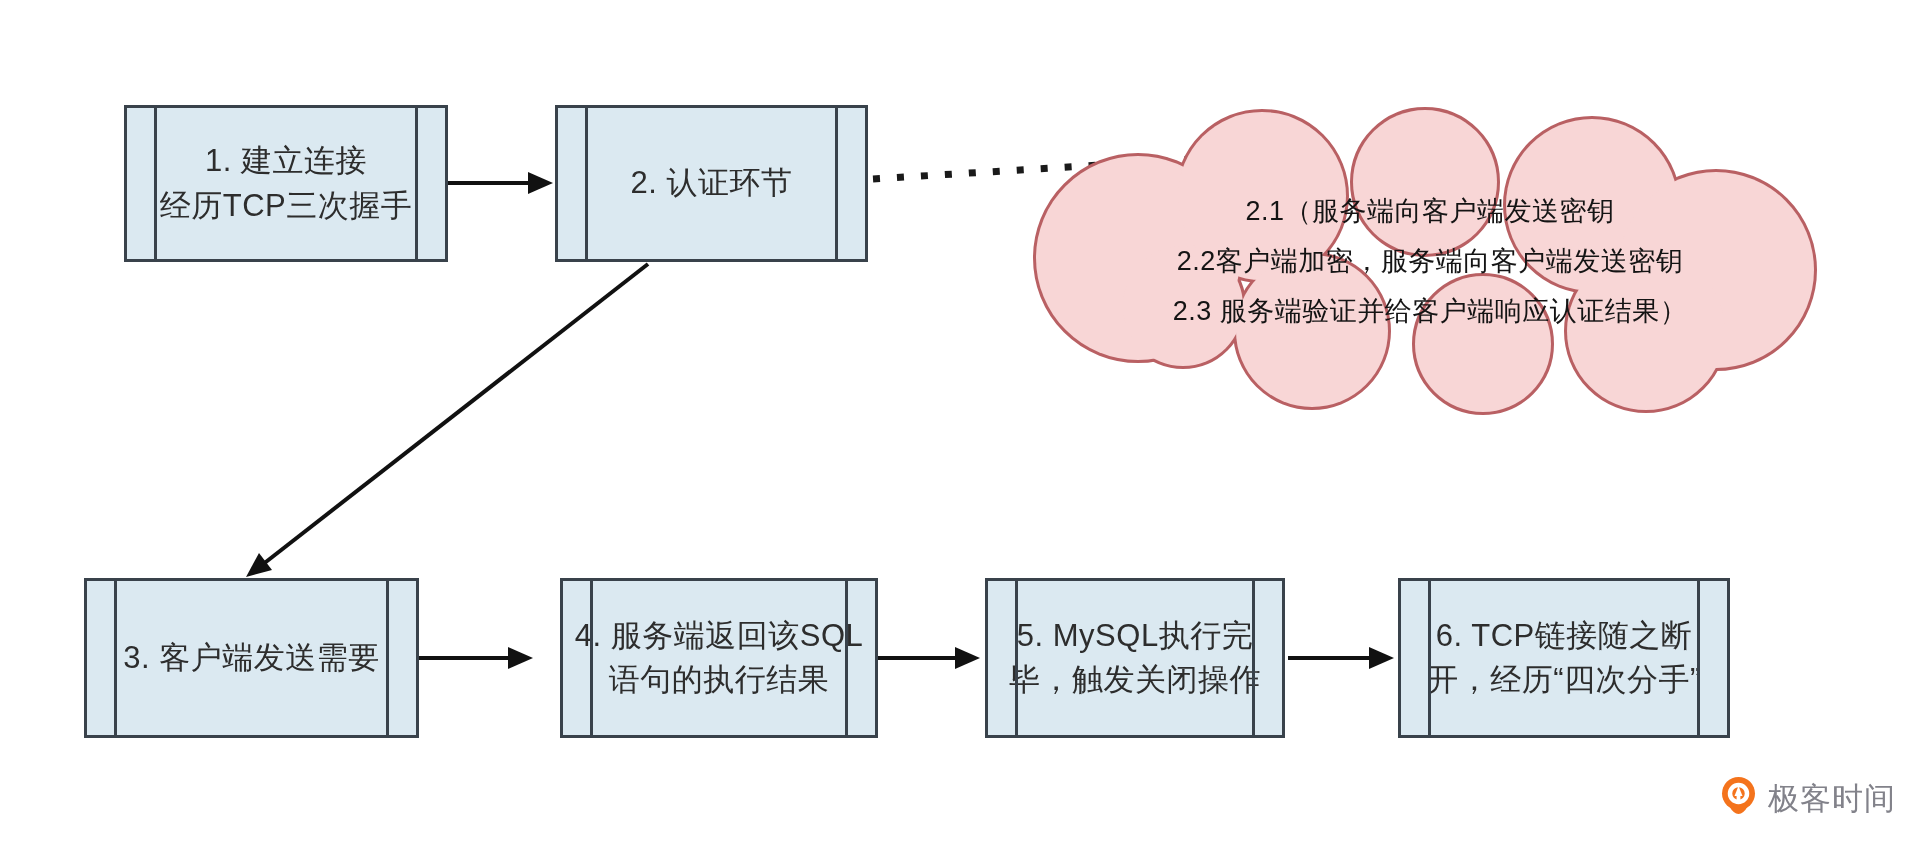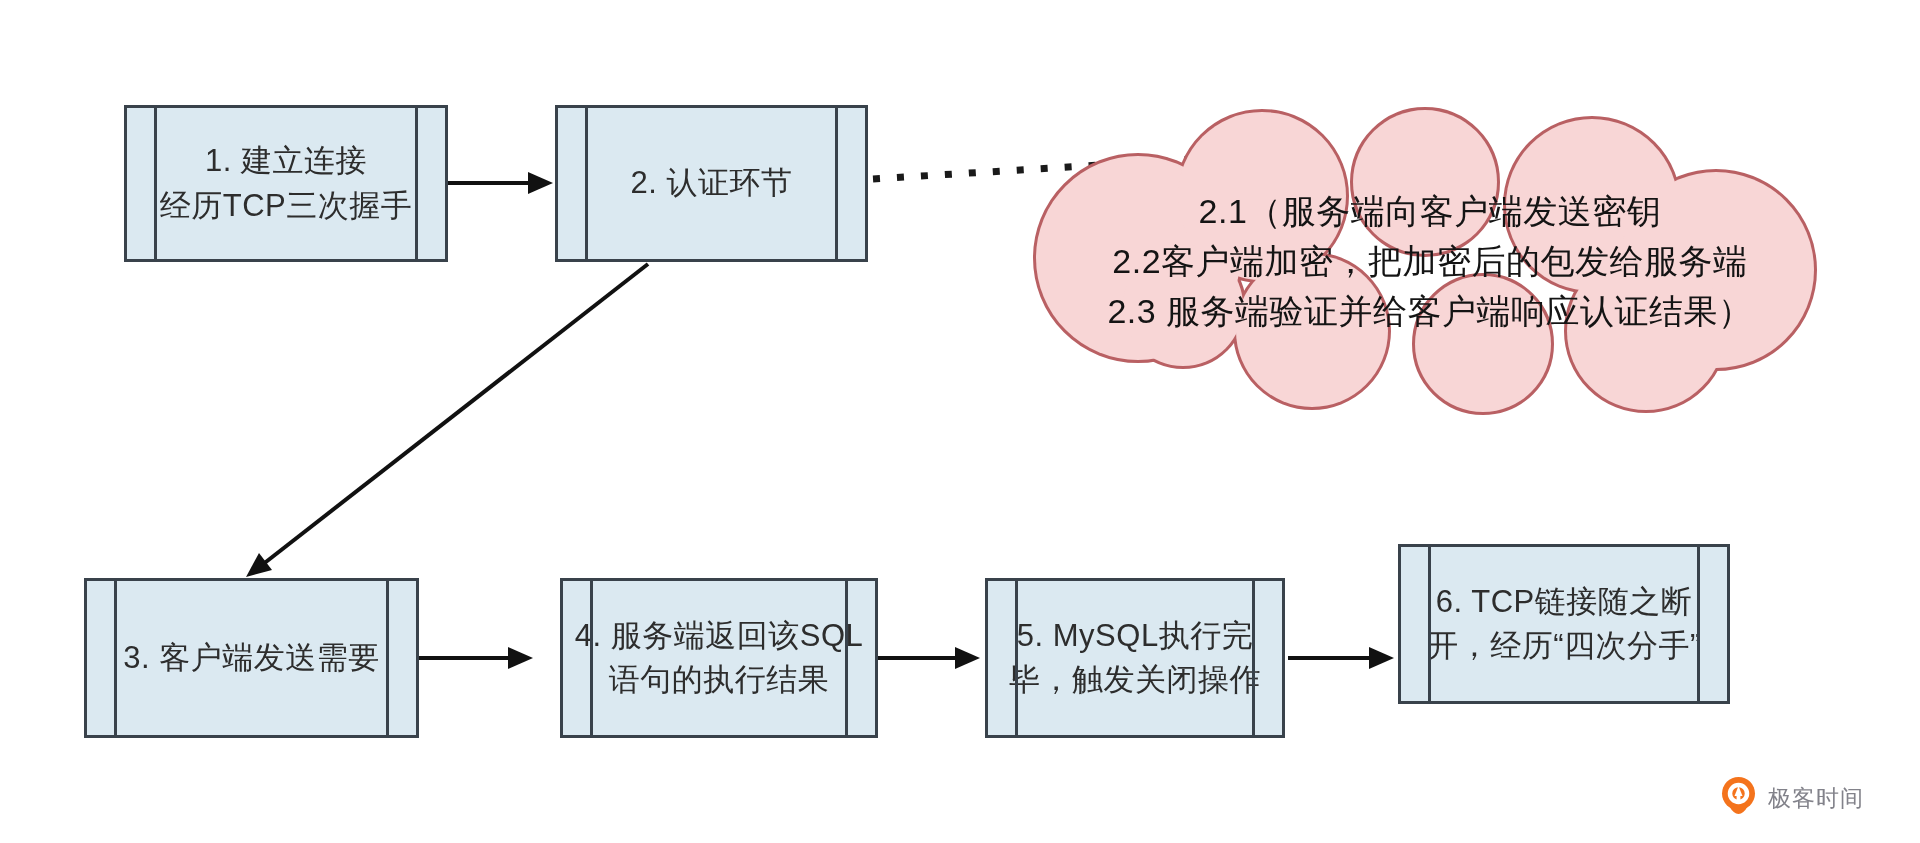--- a/index.html
+++ b/index.html
@@ -29,41 +29,41 @@
     line-height:1.42;
     color:#2d2d2d;
     white-space:nowrap;
     letter-spacing:0.5px;
   }
   .n1{left:124px;top:105px;width:324px;height:157px}
   .n2{left:555px;top:105px;width:313px;height:157px}
   .n3{left:84px;top:578px;width:335px;height:160px}
   .n4{left:560px;top:578px;width:318px;height:160px}
   .n5{left:985px;top:578px;width:300px;height:160px}
-  .n6{left:1398px;top:544px;width:332px;height:160px}
+  .n6{left:1398px;top:578px;width:332px;height:160px}
   
   .cloud-text{
     position:absolute;
     left:1090px;top:186px;width:680px;
     text-align:center;
-    font-size:34px;
+    font-size:27px;
     line-height:50px;
     color:#141414;
     letter-spacing:0.5px;
     z-index:3;
   }
   
   .brand{
     position:absolute;
     left:1720px;top:776px;
     display:flex;align-items:center;gap:11px;
     z-index:2;
   }
   .brand-text{
-    font-size:23px;
+    font-size:31px;
     color:#82828a;
     letter-spacing:1px;
     line-height:1;
   }
 </style>
 </head>
 <body>
 
 <div class="canvas">
 
@@ -167,21 +167,21 @@
     <span class="bar bar-l"></span>
     <span class="bar bar-r"></span>
     <div class="node-text">
       <div>6. TCP链接随之断</div>
       <div>开，经历“四次分手”</div>
     </div>
   </div>
 
   <div class="cloud-text">
     <div>2.1（服务端向客户端发送密钥</div>
-    <div>2.2客户端加密，把加密后的包发给服务端</div>
+    <div>2.2客户端加密，服务端向客户端发送密钥</div>
     <div>2.3 服务端验证并给客户端响应认证结果）</div>
   </div>
 
   <div class="brand">
     <svg width="37" height="45" viewBox="0 0 37 45">
       <circle cx="18.5" cy="17.5" r="16.5" fill="#f4731c"></circle>
       <path d="M9 30 Q18.5 46 28 30 Z" fill="#f4731c"></path>
       <circle cx="18.5" cy="17.5" r="8.5" fill="none" stroke="#ffffff" stroke-width="4.5"></circle>
       <polygon points="18.5,10 14.5,20 22.5,20" fill="#ffffff"></polygon>
       <rect x="16.6" y="16" width="3.8" height="12" fill="#ffffff"></rect>

